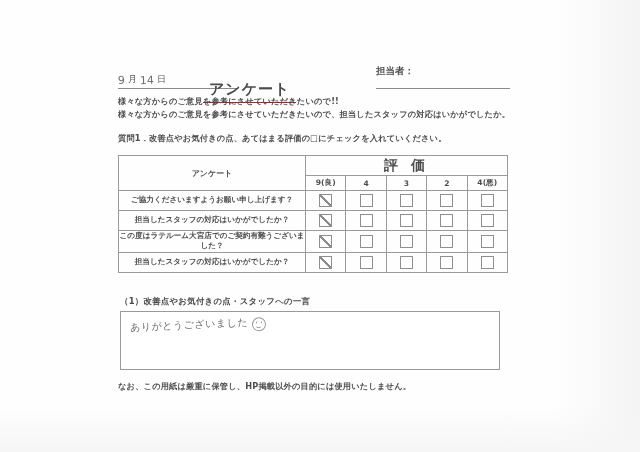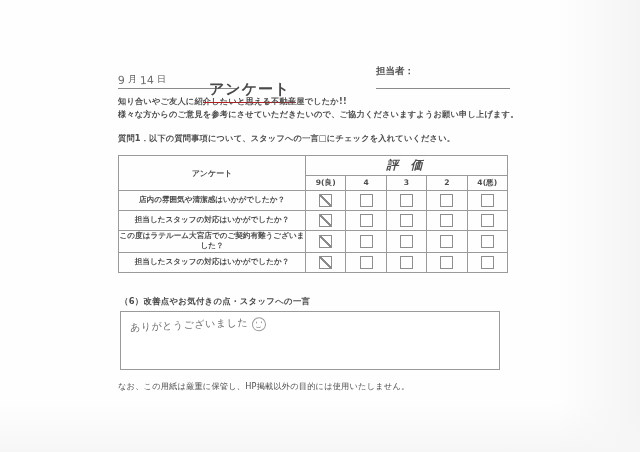--- a/index.html
+++ b/index.html
@@ -130,24 +130,23 @@
     font-weight: 600;
     text-align: center;
     vertical-align: middle;
   }
   .th-question {
     width: 186px;
     font-size: 8px;
     height: 34px;
   }
   .th-rating-group {
-    font-size: 12px;
+    font-size: 14px;
     letter-spacing: 4px;
     height: 15px;
-    font-style: italic;
   }
   .th-score {
     width: 40.8px;
     font-size: 7.6px;
     height: 13px;
   }
   .td-question {
     font-size: 7.6px;
     padding: 3px 4px;
     line-height: 1.35;
@@ -229,21 +228,21 @@
     border-bottom: 1px solid #9a9a9a;
     border-radius: 0 0 5px 5px;
   }
 
   
   #footer-note {
     position: absolute;
     left: 118px; top: 381px;
     font-size: 8.2px;
     color: #4d4d4d;
-    font-weight: 400;
+    font-weight: 700;
     letter-spacing: 0.2px;
     white-space: nowrap;
   }
 </style>
 </head>
 <body>
 
 <div id="scan-sheet">
   <div id="scan-edge-right"></div>
   <div id="scan-edge-bottom"></div>
@@ -255,40 +254,40 @@
     <div id="date-field">
       <span class="hand" id="date-month-value">9</span>
       <span id="date-month-label">月</span>
       <span class="hand" id="date-day-value">14</span>
       <span id="date-day-label">日</span>
     </div>
     <div id="form-title">アンケート</div>
     <div id="staff-field">担当者：</div>
   </div>
 
-  <div class="intro-line" id="intro-line-1">知り合いやご友人に紹介したいと思える不動産屋でしたか!!</div>
-  <div class="intro-line" id="intro-line-2">様々な方からのご意見を参考にさせていただきたいので、ご協力くださいますようお願い申し上げます。</div>
-  <div id="q1-instruction">質問1．以下の質問事項について、スタッフへの一言□にチェックを入れていください。</div>
+  <div class="intro-line" id="intro-line-1">様々な方からのご意見を参考にさせていただきたいので!!</div>
+  <div class="intro-line" id="intro-line-2">様々な方からのご意見を参考にさせていただきたいので、担当したスタッフの対応はいかがでしたか。</div>
+  <div id="q1-instruction">質問1．改善点やお気付きの点、あてはまる評価の□にチェックを入れていください。</div>
 
   <table id="rating-table">
     <tbody>
       <tr>
         <th class="th-question" rowspan="2">アンケート</th>
         <th class="th-rating-group" colspan="5">評 価</th>
       </tr>
       <tr>
         <th class="th-score">9(良)</th>
         <th class="th-score">4</th>
         <th class="th-score">3</th>
         <th class="th-score">2</th>
         <th class="th-score">4(悪)</th>
       </tr>
 
       <tr>
-        <td class="td-question">店内の雰囲気や清潔感はいかがでしたか？</td>
+        <td class="td-question">ご協力くださいますようお願い申し上げます？</td>
         <td class="td-check">
             <div class="checkbox checked"></div>
           </td>
         <td class="td-check">
             <div class="checkbox"></div>
           </td>
         <td class="td-check">
             <div class="checkbox"></div>
           </td>
         <td class="td-check">
@@ -351,21 +350,21 @@
         <td class="td-check">
             <div class="checkbox"></div>
           </td>
         <td class="td-check">
             <div class="checkbox"></div>
           </td>
       </tr>
     </tbody>
   </table>
 
-  <div id="comment-heading">（6）改善点やお気付きの点・スタッフへの一言</div>
+  <div id="comment-heading">（1）改善点やお気付きの点・スタッフへの一言</div>
   <div id="comment-box">
     <div id="comment-text">
       <span class="hand">ありがとうございました</span>
       <span id="comment-smiley"></span>
     </div>
   </div>
 
   <div id="footer-note">なお、この用紙は厳重に保管し、HP掲載以外の目的には使用いたしません。</div>
 
 </div>

